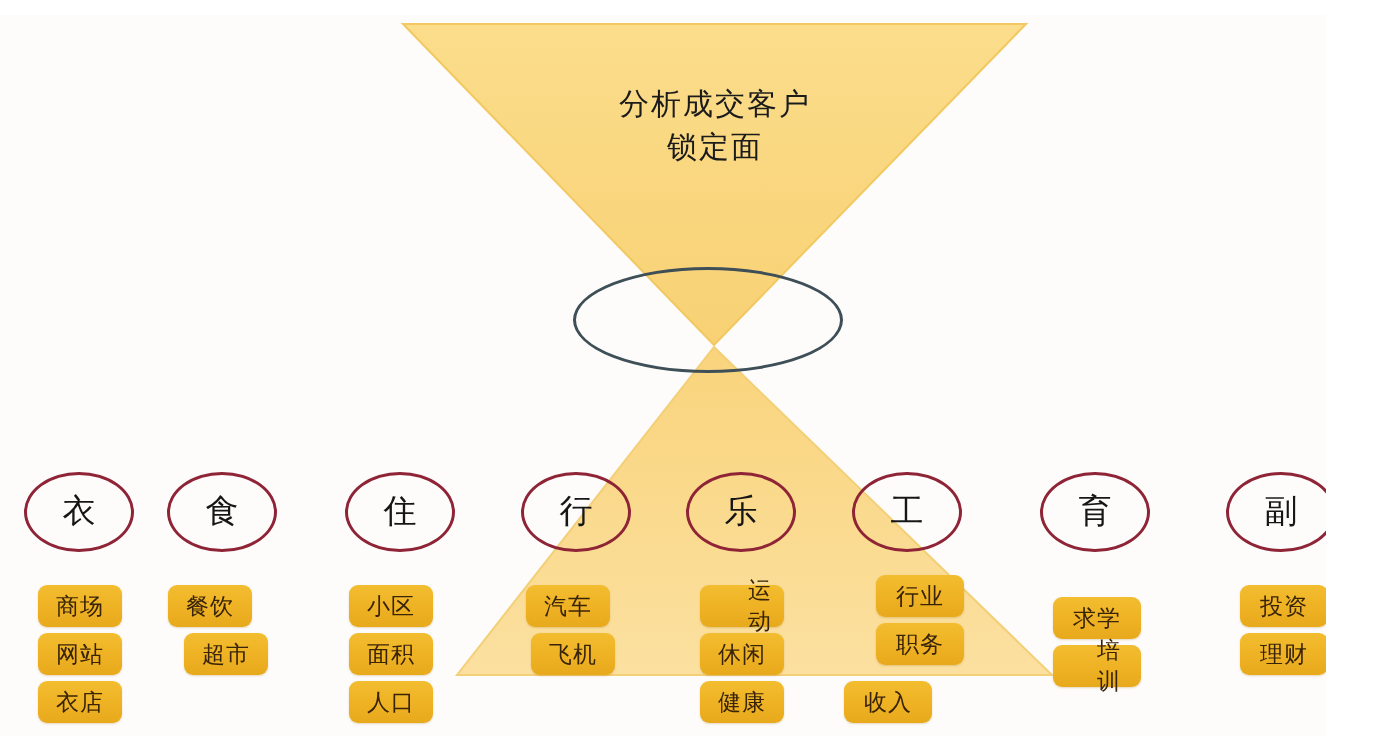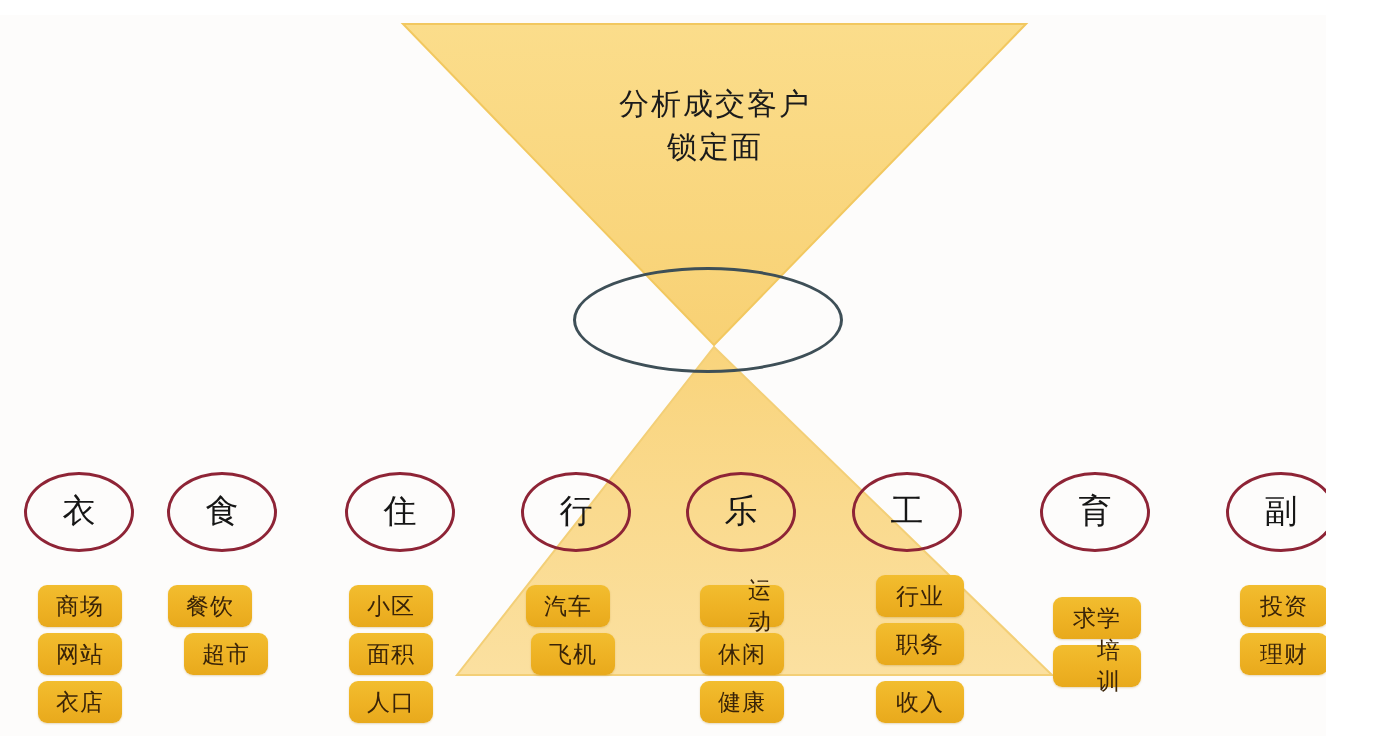--- a/index.html
+++ b/index.html
@@ -176,21 +176,21 @@
 
   <div class="tag" style="left:526px; top:570px;">汽车</div>
   <div class="tag" style="left:531px; top:618px;">飞机</div>
 
   <div class="tag" style="left:700px; top:570px;padding-left:48px;">运动</div>
   <div class="tag" style="left:700px; top:618px;">休闲</div>
   <div class="tag" style="left:700px; top:666px;">健康</div>
 
   <div class="tag wide" style="left:876px; top:560px;">行业</div>
   <div class="tag wide" style="left:876px; top:608px;">职务</div>
-  <div class="tag wide" style="left:876px; top:666px;">收入</div>
+  <div class="tag wide" style="left:844px; top:666px;">收入</div>
 
   <div class="tag wide" style="left:1053px;top:582px;">求学</div>
   <div class="tag wide" style="left:1053px;top:630px;padding-left:44px;">培训</div>
 
   <div class="tag wide" style="left:1240px;top:570px;">投资</div>
   <div class="tag wide" style="left:1240px;top:618px;">理财</div>
 
 </div>
 
 </body></html>

